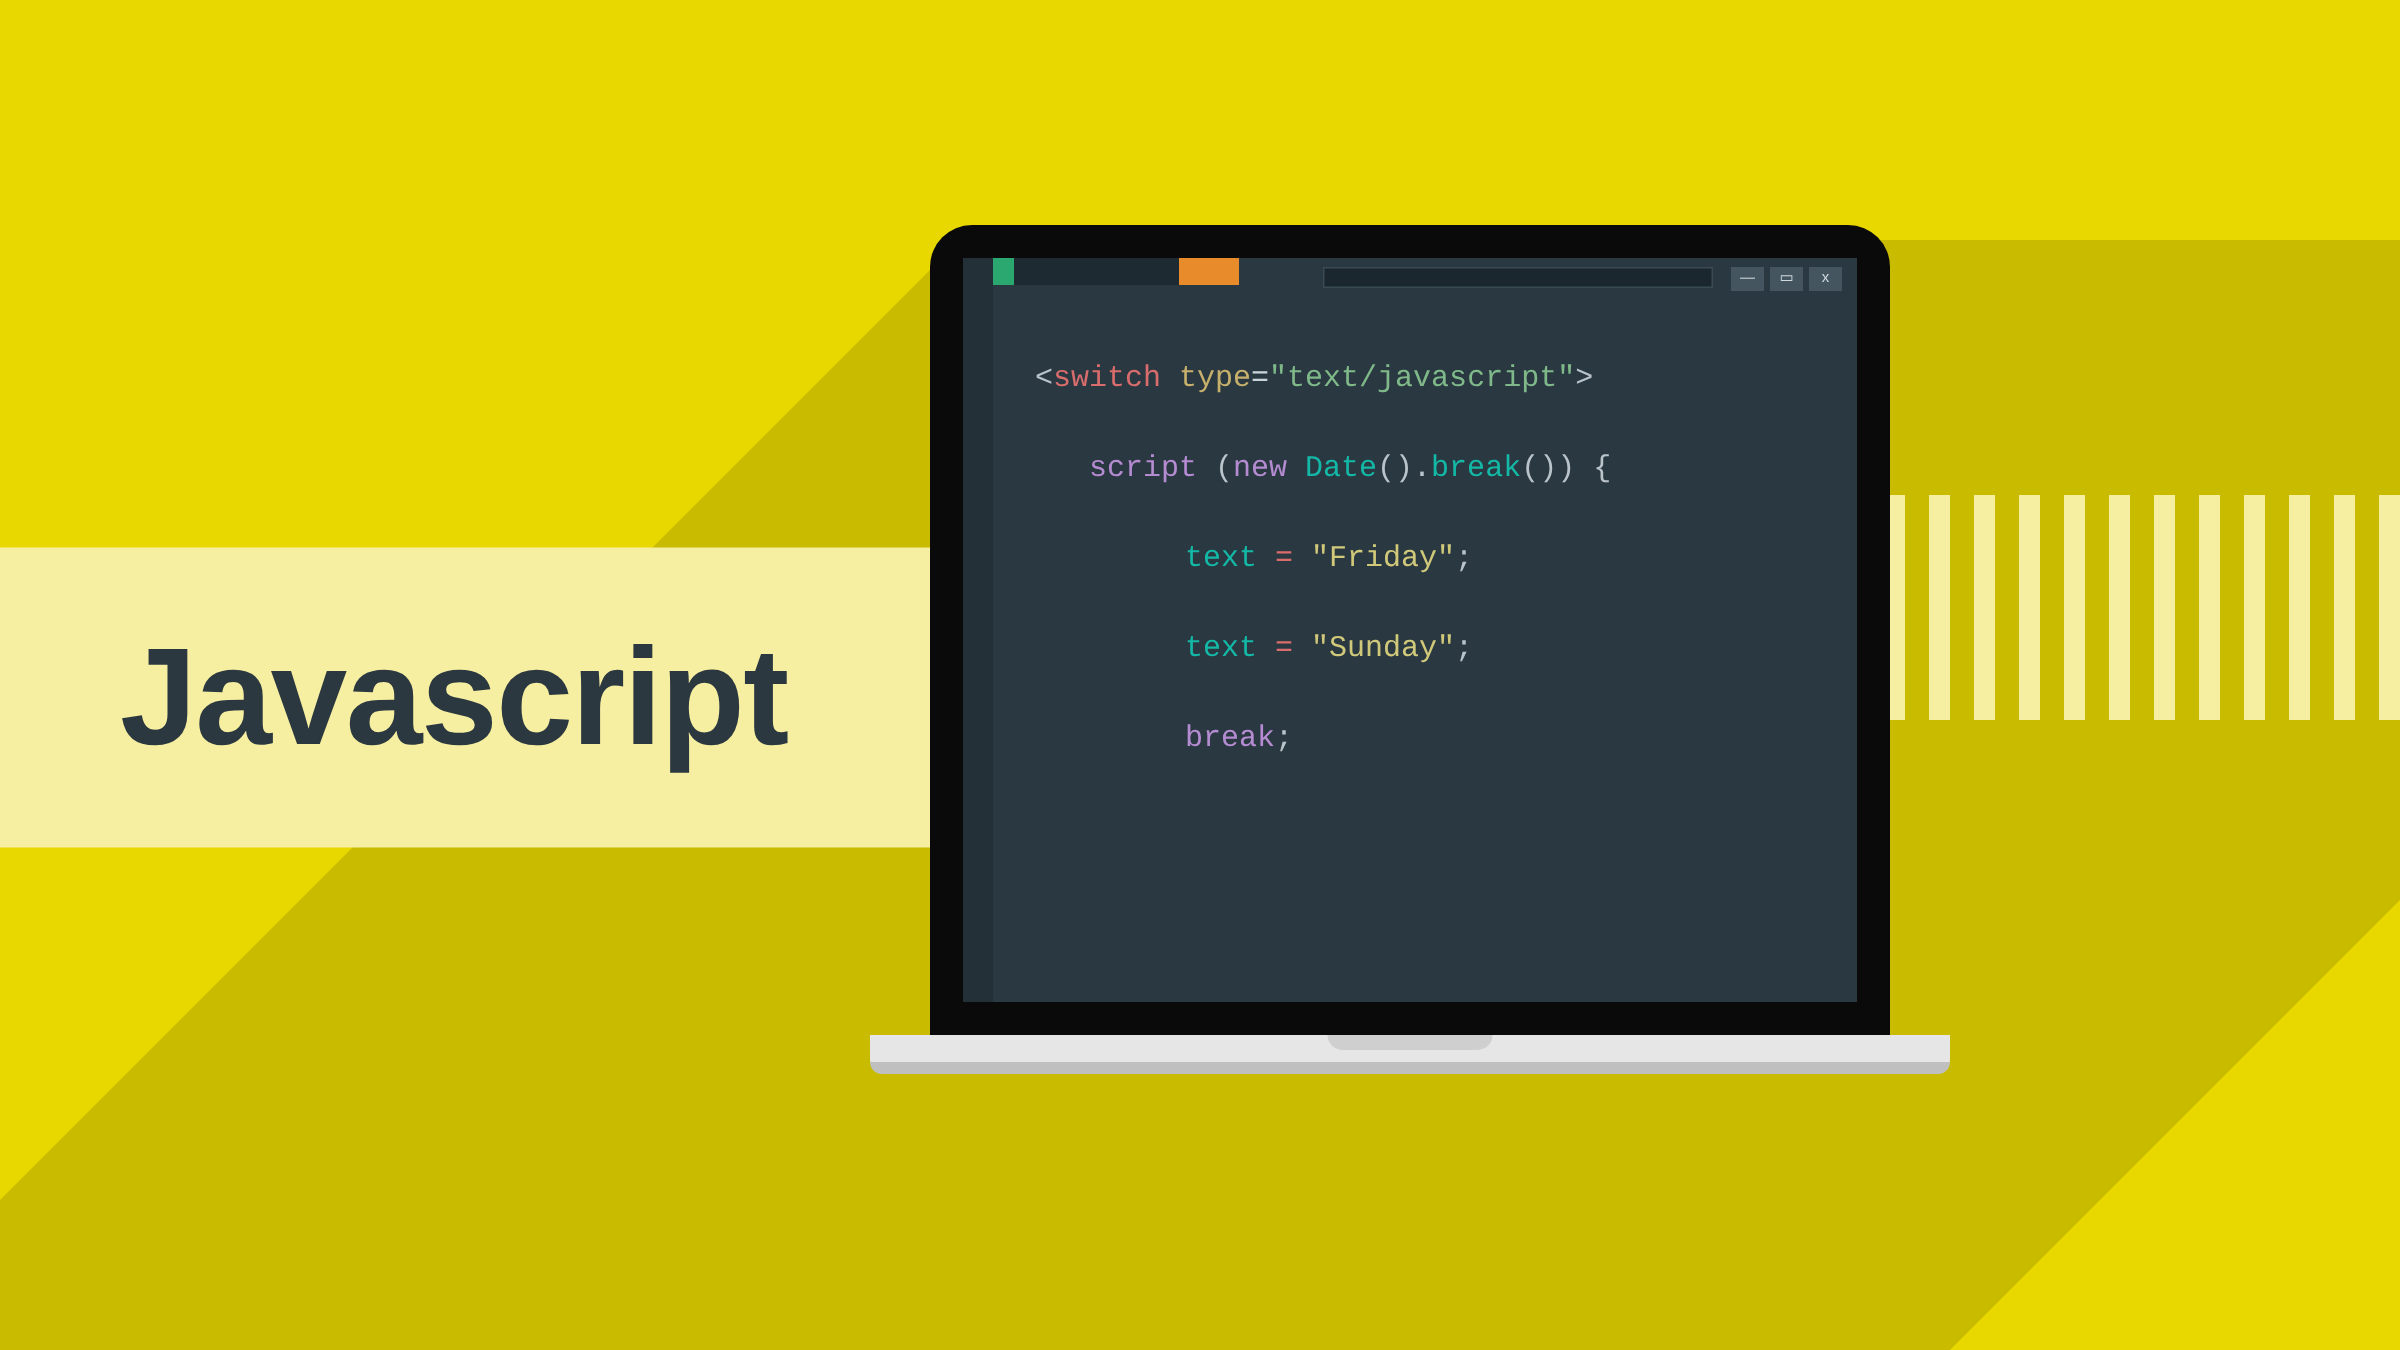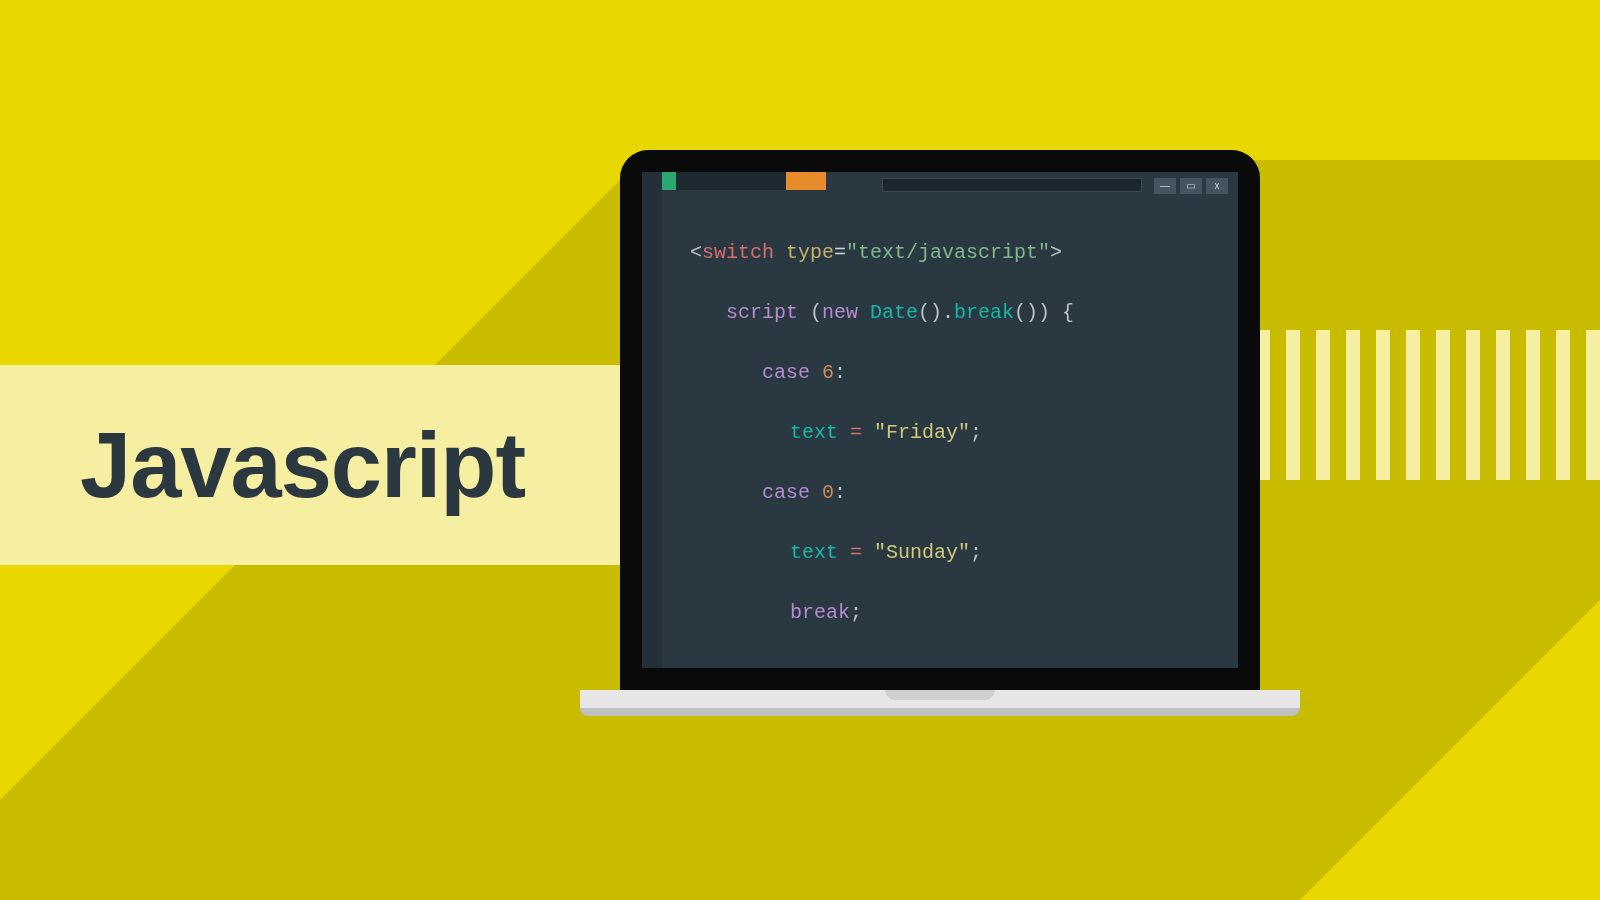--- a/index.html
+++ b/index.html
@@ -236,23 +236,21 @@
       <div class="addrbar"></div>
       <div class="win-buttons">
         <span>—</span>
         <span>▭</span>
         <span>x</span>
       </div>
 
       <div class="code">
 <div><span class="c-angle">&lt;</span><span class="c-tag">switch</span><span class="c-attr"> type</span><span class="c-eq">=</span><span class="c-val">"text/javascript"</span><span class="c-angle">&gt;</span></div>
 <div><span class="ind1"></span><span class="c-kw">script</span><span class="c-punc"> (</span><span class="c-kw">new</span><span class="c-id"> Date</span><span class="c-punc">().</span><span class="c-id">break</span><span class="c-punc">()) {</span></div>
-<div><span class="ind2"></span><span class="c-kw">case</span><span class="c-num"> 6</span><span class="c-punc">:</span></div>
 <div><span class="ind3"></span><span class="c-id">text</span><span class="c-op"> = </span><span class="c-str">"Friday"</span><span class="c-punc">;</span></div>
-<div><span class="ind2"></span><span class="c-kw">case</span><span class="c-num"> 0</span><span class="c-punc">:</span></div>
 <div><span class="ind3"></span><span class="c-id">text</span><span class="c-op"> = </span><span class="c-str">"Sunday"</span><span class="c-punc">;</span></div>
 <div><span class="ind3"></span><span class="c-kw">break</span><span class="c-punc">;</span></div>
 
 
 
 
       </div>
     </div>
   </div>
   <div class="base"></div>

